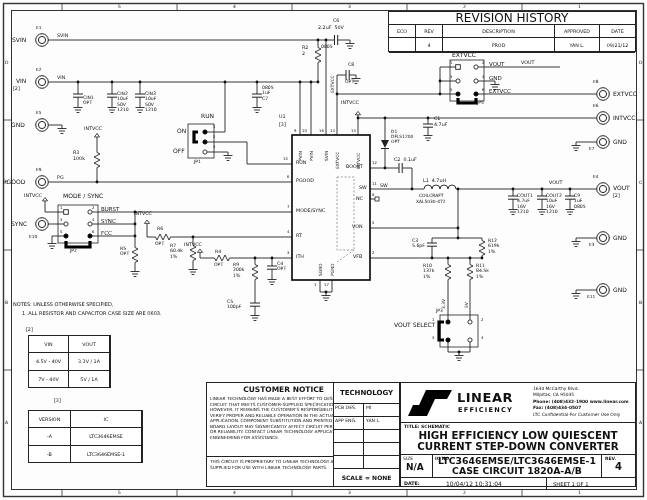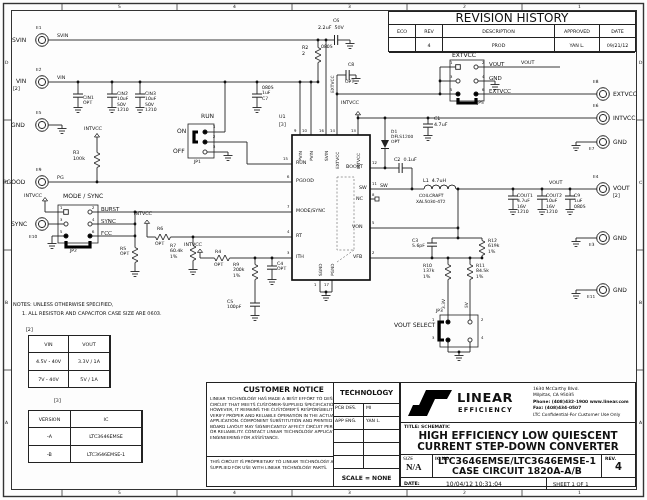--- a/index.html
+++ b/index.html
@@ -575,21 +575,21 @@
       </div>
     </div>
     <div class="tb-r2">
       <div class="abs tiny" style="left:3px;top:1px;font-weight:700;">TITLE: SCHEMATIC</div>
       <div class="t-big" style="margin-top:7px;">HIGH EFFICIENCY LOW QUIESCENT</div>
       <div class="t-big">CURRENT STEP-DOWN CONVERTER</div>
     </div>
     <div class="tb-r3">
       <div class="col-size">
         <span class="abs tiny" style="left:2px;top:1px;">SIZE</span>
-        <span class="abs" style="left:5px;top:7px;font-size:9px;font-weight:700;font-family:Liberation Serif, serif;">N/A</span>
+        <span class="abs" style="left:5px;top:7px;font-size:9px;font-weight:700;">N/A</span>
       </div>
       <div class="col-ic">
         <span class="abs tiny" style="left:2px;top:1px;font-weight:700;">IC NO.</span>
         <div style="text-align:center;font-size:9.3px;font-weight:700;line-height:1.1;margin-top:1px;">LTC3646EMSE/LTC3646EMSE-1</div>
         <div style="text-align:center;font-size:9.3px;font-weight:700;line-height:1.1;">CASE CIRCUIT 1820A-A/B</div>
       </div>
       <div class="col-rev">
         <span class="abs tiny" style="left:3px;top:1px;font-weight:700;">REV.</span>
         <span class="abs" style="left:13px;top:6px;font-size:10px;font-weight:700;">4</span>
       </div>

